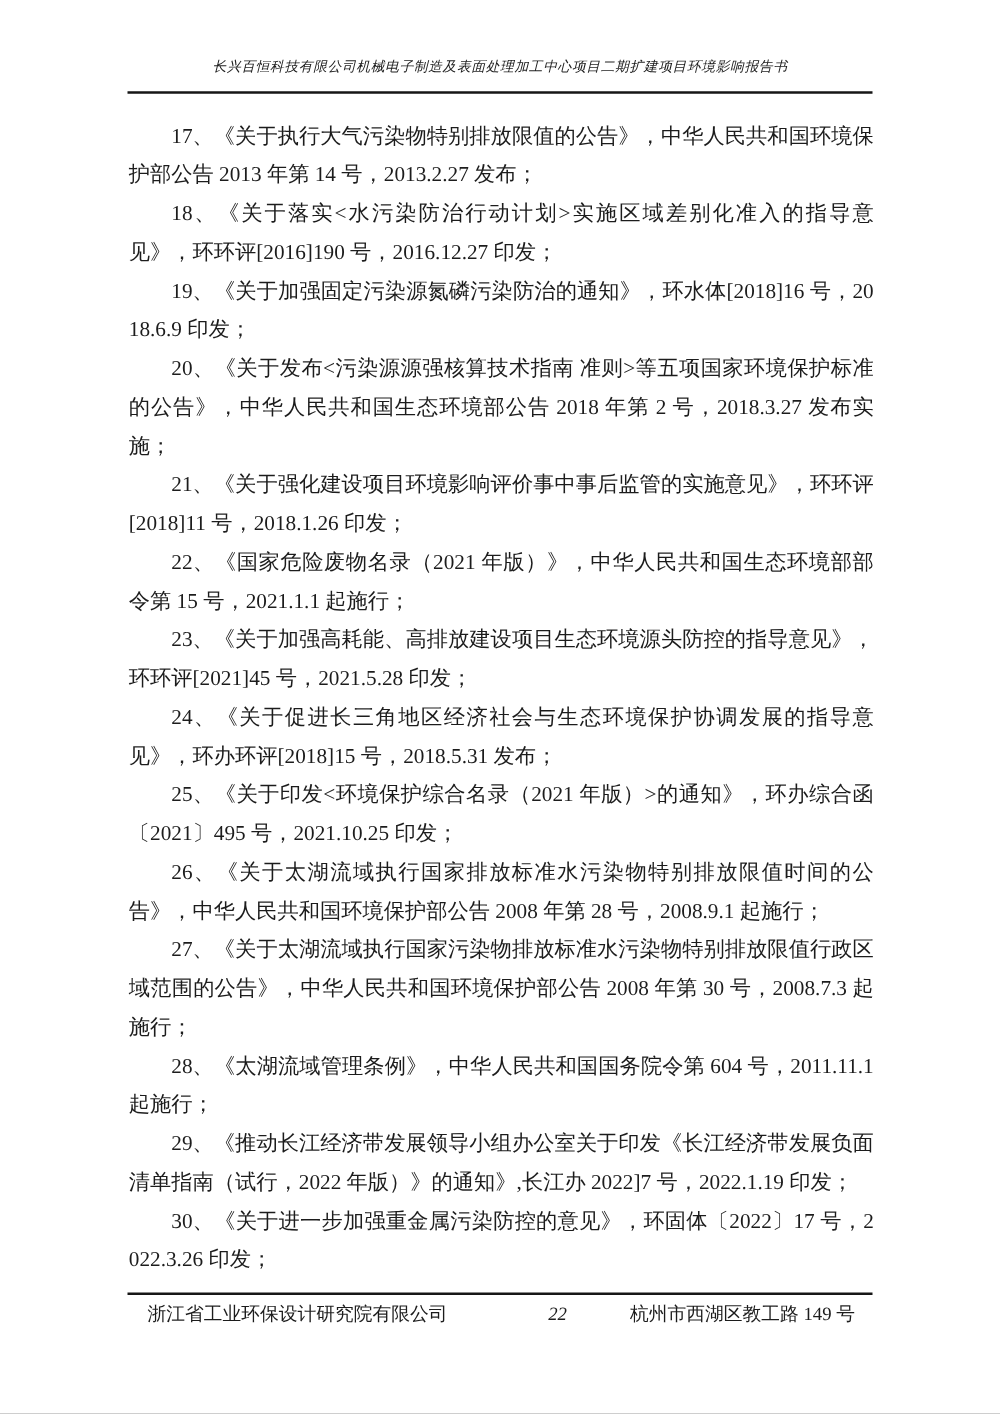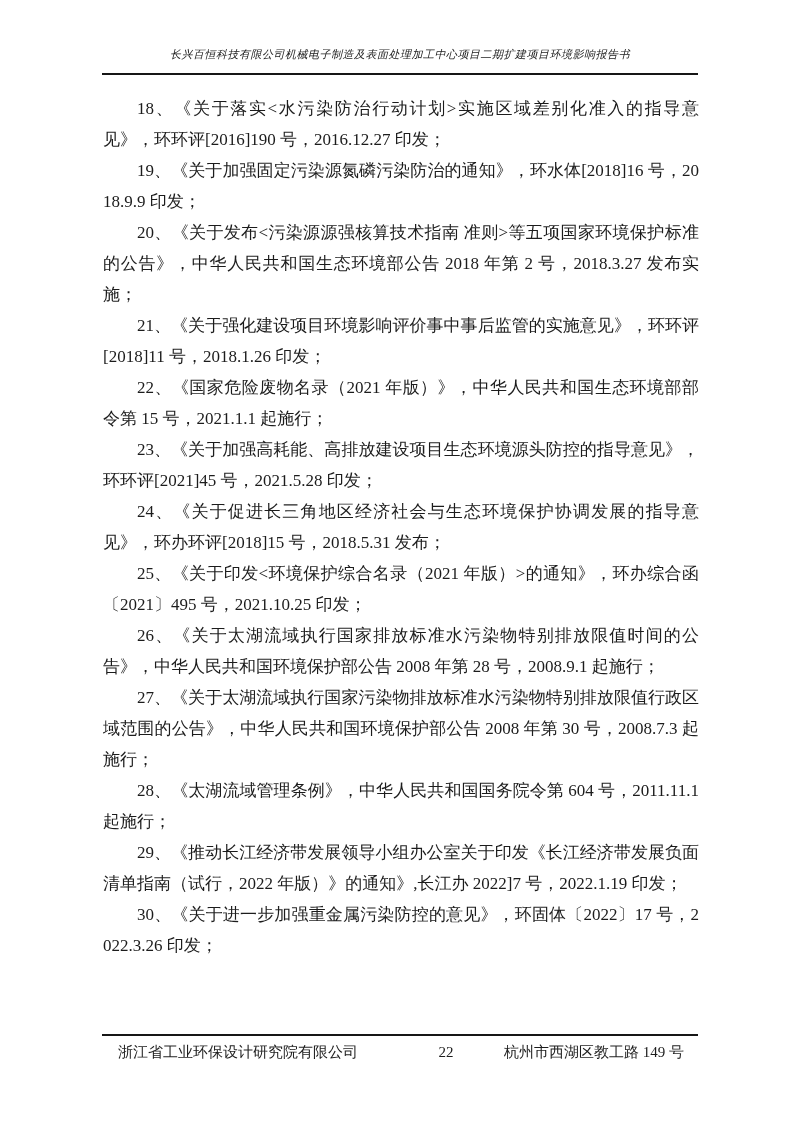--- a/index.html
+++ b/index.html
@@ -62,35 +62,37 @@
   .footer-row {
     display: flex;
     justify-content: space-between;
     align-items: center;
     padding: 0 14px 0 16px;
     font-size: 15px;
     line-height: 20px;
   }
   .footer-row .page-num {
     margin-left: 30px;
+    font-style: italic;
   }
 </style>
 </head>
 <body>
 
 <div class="page">
 
   <div class="page-header">
     <div class="title">长兴百恒科技有限公司机械电子制造及表面处理加工中心项目二期扩建项目环境影响报告书</div>
     <div class="rule"></div>
   </div>
 
   <div class="doc-body">
+    <p>17、《关于执行大气污染物特别排放限值的公告》，中华人民共和国环境保护部公告 2013 年第 14 号，2013.2.27 发布；</p>
     <p>18、《关于落实&lt;水污染防治行动计划&gt;实施区域差别化准入的指导意见》，环环评[2016]190 号，2016.12.27 印发；</p>
-    <p>19、《关于加强固定污染源氮磷污染防治的通知》，环水体[2018]16 号，2018.9.9 印发；</p>
+    <p>19、《关于加强固定污染源氮磷污染防治的通知》，环水体[2018]16 号，2018.6.9 印发；</p>
     <p>20、《关于发布&lt;污染源源强核算技术指南 准则&gt;等五项国家环境保护标准的公告》，中华人民共和国生态环境部公告 2018 年第 2 号，2018.3.27 发布实施；</p>
     <p>21、《关于强化建设项目环境影响评价事中事后监管的实施意见》，环环评[2018]11 号，2018.1.26 印发；</p>
     <p>22、《国家危险废物名录（2021 年版）》，中华人民共和国生态环境部部令第 15 号，2021.1.1 起施行；</p>
     <p>23、《关于加强高耗能、高排放建设项目生态环境源头防控的指导意见》，环环评[2021]45 号，2021.5.28 印发；</p>
     <p>24、《关于促进长三角地区经济社会与生态环境保护协调发展的指导意见》，环办环评[2018]15 号，2018.5.31 发布；</p>
     <p>25、《关于印发&lt;环境保护综合名录（2021 年版）&gt;的通知》，环办综合函〔2021〕495 号，2021.10.25 印发；</p>
     <p>26、《关于太湖流域执行国家排放标准水污染物特别排放限值时间的公告》，中华人民共和国环境保护部公告 2008 年第 28 号，2008.9.1 起施行；</p>
     <p>27、《关于太湖流域执行国家污染物排放标准水污染物特别排放限值行政区域范围的公告》，中华人民共和国环境保护部公告 2008 年第 30 号，2008.7.3 起施行；</p>
     <p>28、《太湖流域管理条例》，中华人民共和国国务院令第 604 号，2011.11.1 起施行；</p>
     <p>29、《推动长江经济带发展领导小组办公室关于印发《长江经济带发展负面清单指南（试行，2022 年版）》的通知》,长江办 2022]7 号，2022.1.19 印发；</p>

